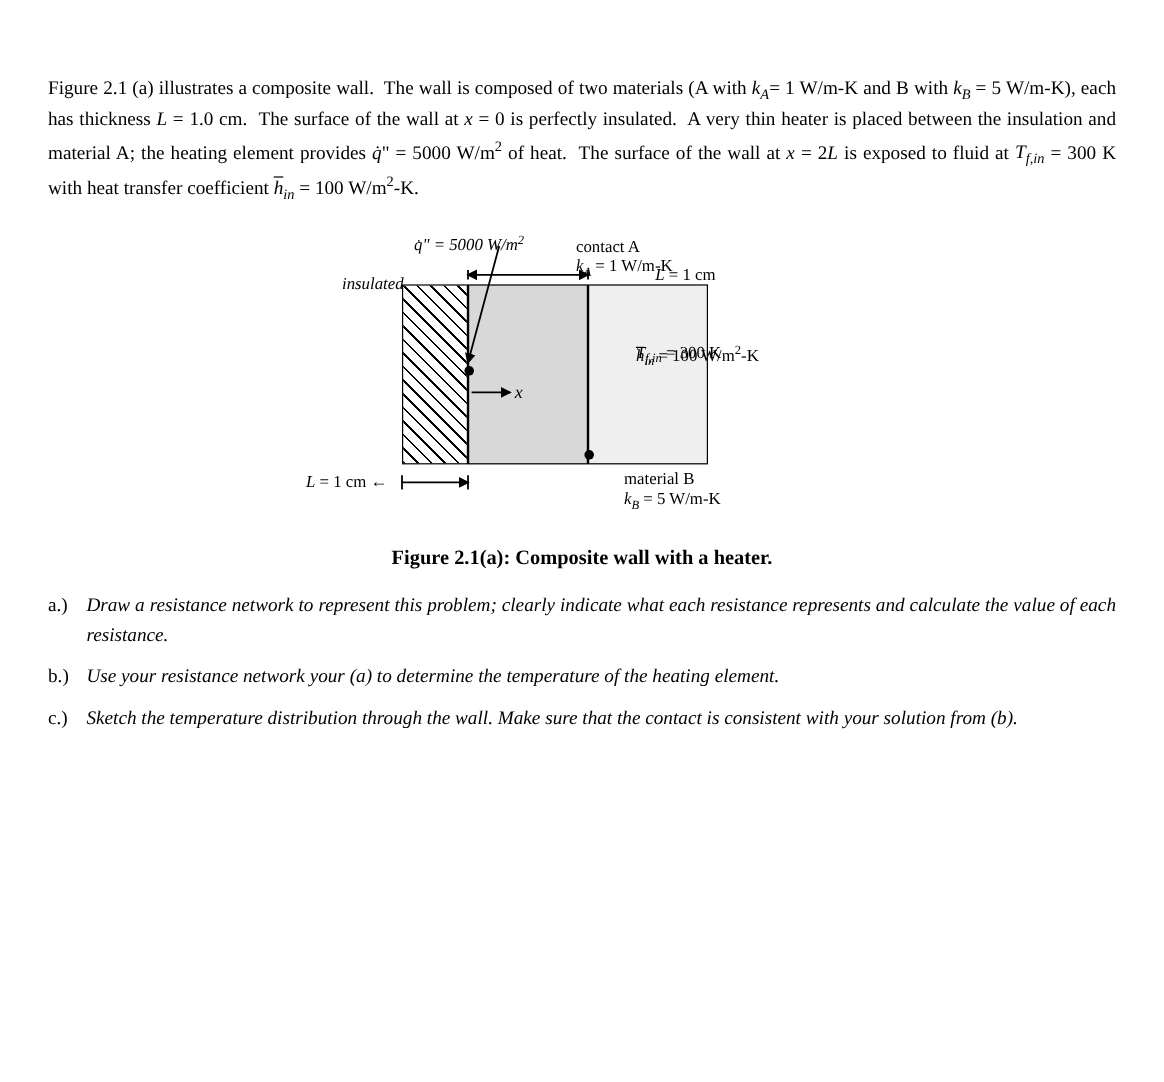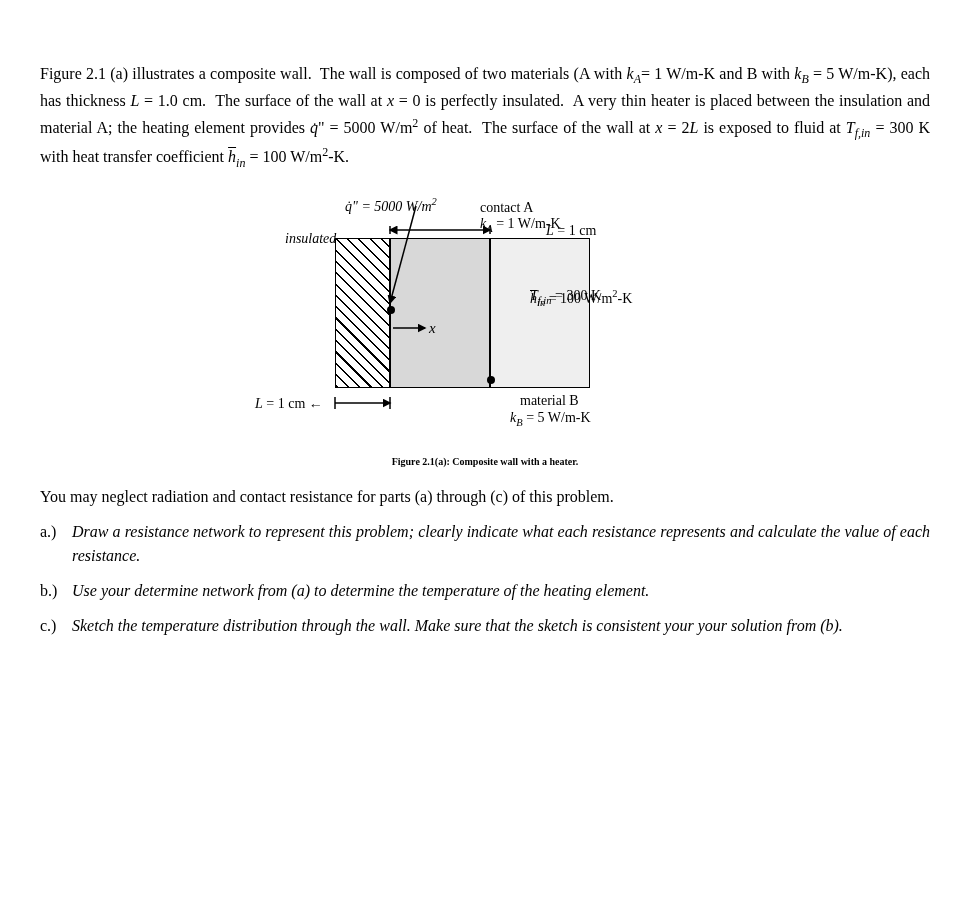--- a/index.html
+++ b/index.html
@@ -85,21 +85,21 @@
     }
     
     .label {
       position: absolute;
       font-size: 14px;
       white-space: nowrap;
     }
     .figure-caption {
       margin-top: 8px;
       font-weight: bold;
-      font-size: 10px;
+      font-size: 17px;
       text-align: center;
     }
     .questions-section {
       margin-top: 10px;
       line-height: 1.55;
     }
     .questions-section p {
       margin-bottom: 10px;
       text-align: justify;
     }
@@ -223,41 +223,40 @@
     </div>
 
     <div class="label" style="left:30px; top:208px;">
       <span class="italic">L</span> = 1 cm ←
     </div>
 
     <div class="label" style="left:295px; top:205px;">
       material B
     </div>
 
-    <div class="label" style="left:285px; top:222px;">
+    <div class="label" style="left:295px; top:222px;">
       <span class="italic">k<sub>B</sub></span> = 5 W/m-K
     </div>
   </div>
 
   <div class="figure-caption">
     Figure 2.1(a): Composite wall with a heater.
   </div>
 </div>
 
 <div class="questions-section">
-  <p>You may neglect radiation and contact resistance for parts (a) through (c) of this problem.</p>
 
   <div class="question-item">
     <span class="question-label">a.)</span>
     <span class="question-text">Draw a resistance network to represent this problem; clearly indicate what each resistance represents and calculate the value of each resistance.</span>
   </div>
 
   <div class="question-item">
     <span class="question-label">b.)</span>
-    <span class="question-text">Use your determine network from (a) to determine the temperature of the heating element.</span>
+    <span class="question-text">Use your resistance network your (a) to determine the temperature of the heating element.</span>
   </div>
 
   <div class="question-item">
     <span class="question-label">c.)</span>
-    <span class="question-text">Sketch the temperature distribution through the wall. Make sure that the sketch is consistent your your solution from (b).</span>
+    <span class="question-text">Sketch the temperature distribution through the wall. Make sure that the contact is consistent with your solution from (b).</span>
   </div>
 
 </div>
 
 </body></html>

